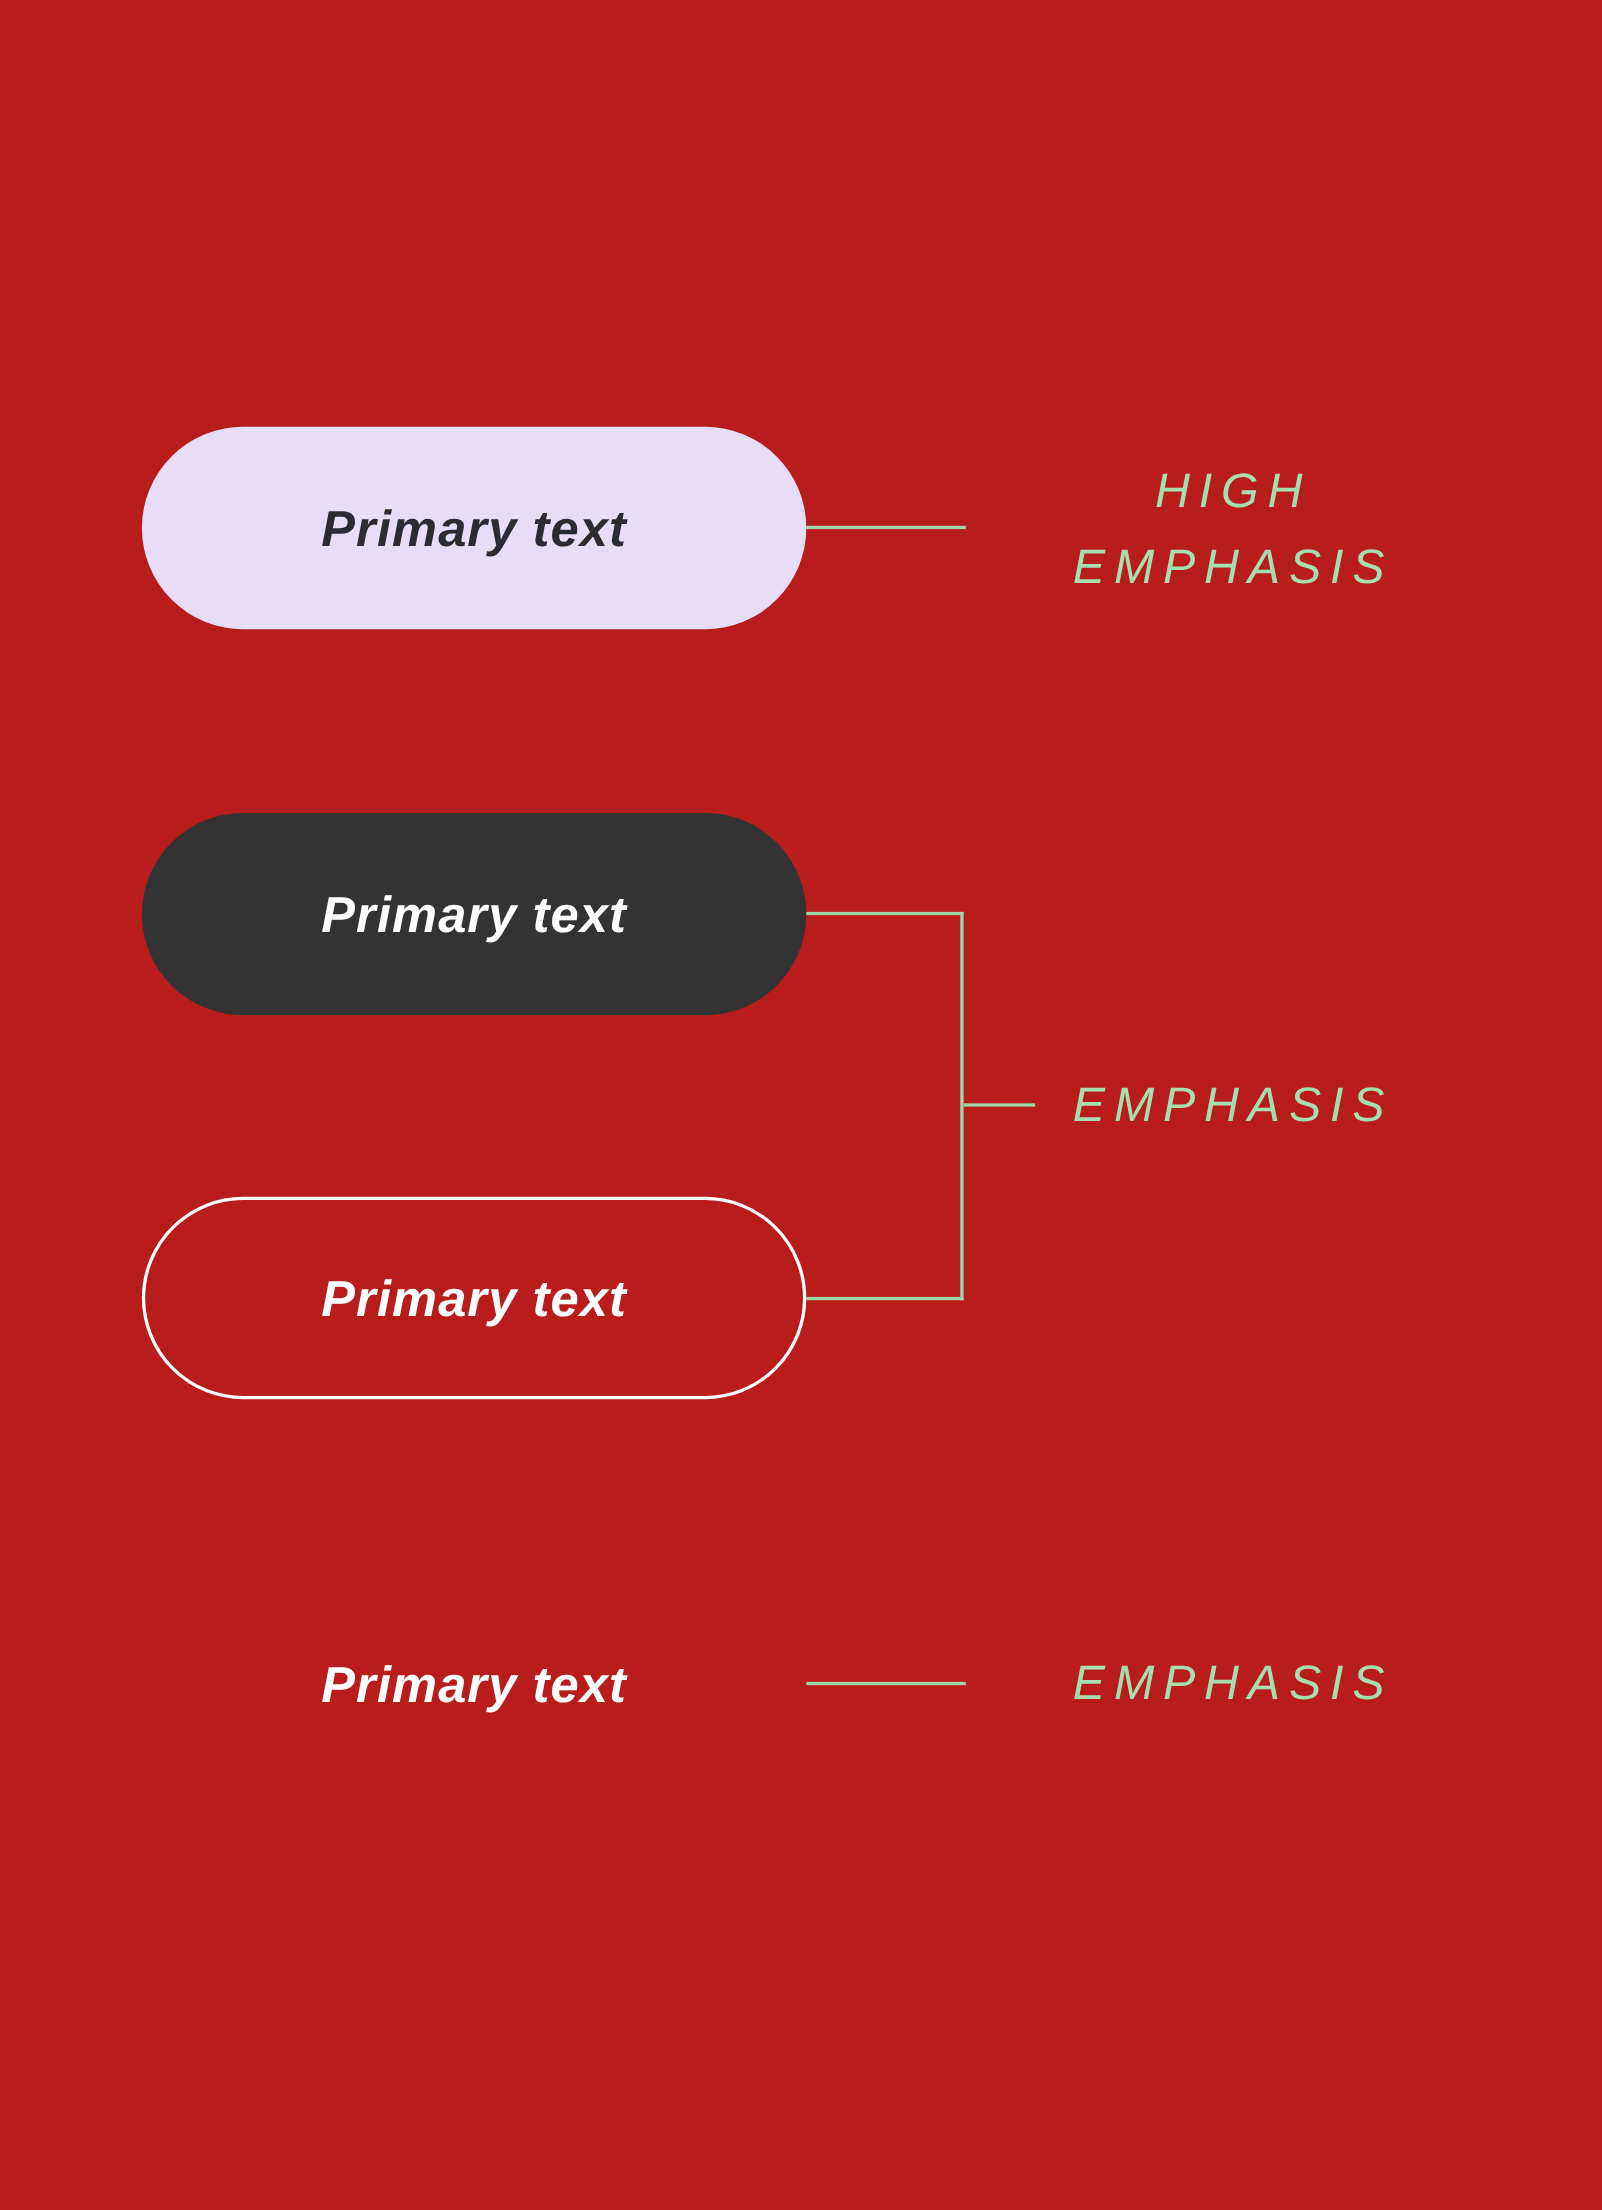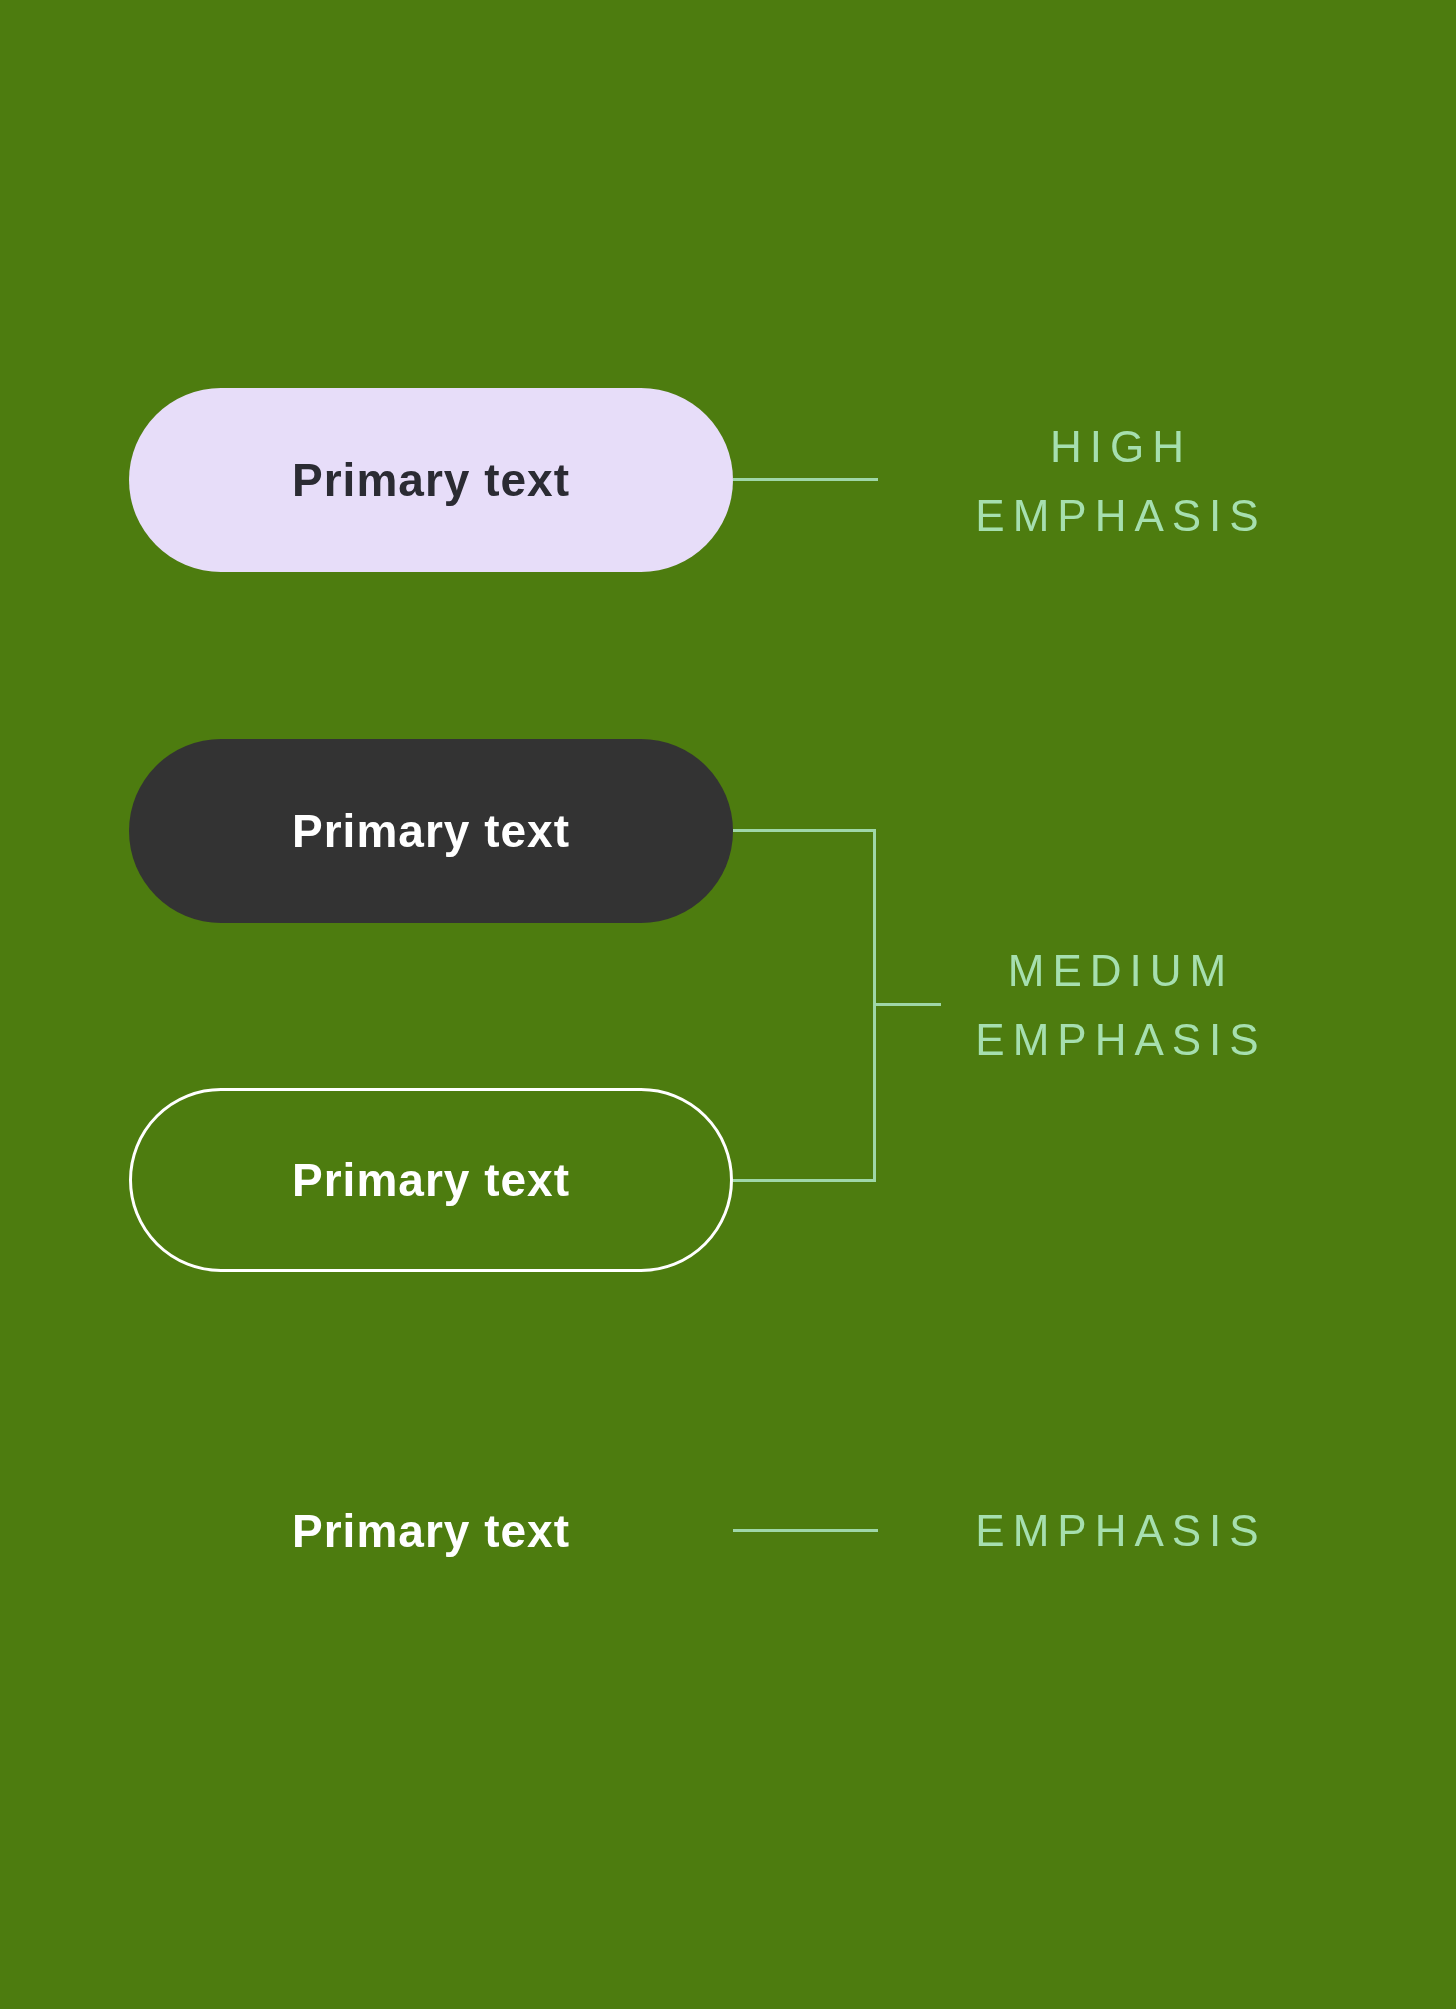--- a/index.html
+++ b/index.html
@@ -66,21 +66,21 @@
     white-space: nowrap;
   }
   .emphasis-label span { display: block; }
   .label-high   { top: 481px; }
   .label-medium { top: 1005px; }
   .label-low    { top: 1530px; }
 </style>
 </head>
 <body>
 
-<div class="stage" style="background: #4d7c0f;">
+<div class="stage" style="background: #b91c1c; font-style: italic;">
 
   <div class="btn btn-high" style="background: rgb(231, 221, 249); color: rgb(43, 43, 51);">
     <span>Primary text</span>
   </div>
 
   <div class="btn btn-med-filled" style="background: rgb(51, 51, 51); color: rgb(255, 255, 255);">
     <span>Primary text</span>
   </div>
 
   <div class="btn btn-med-outlined" style="border-color: rgb(255, 255, 255); color: rgb(255, 255, 255);">
@@ -99,21 +99,20 @@
   <div class="line line-med-bottom" style="background: rgb(159, 215, 168);"></div>
 
   <div class="line line-low" style="background: rgb(159, 215, 168);"></div>
 
   <div class="emphasis-label label-high" style="color: rgb(166, 223, 175);">
     <span>HIGH</span>
     <span>EMPHASIS</span>
   </div>
 
   <div class="emphasis-label label-medium" style="color: rgb(166, 223, 175);">
-    <span>MEDIUM</span>
     <span>EMPHASIS</span>
   </div>
 
   <div class="emphasis-label label-low" style="color: rgb(166, 223, 175);">
     <span>EMPHASIS</span>
   </div>
 
 </div>
 
 </body></html>

